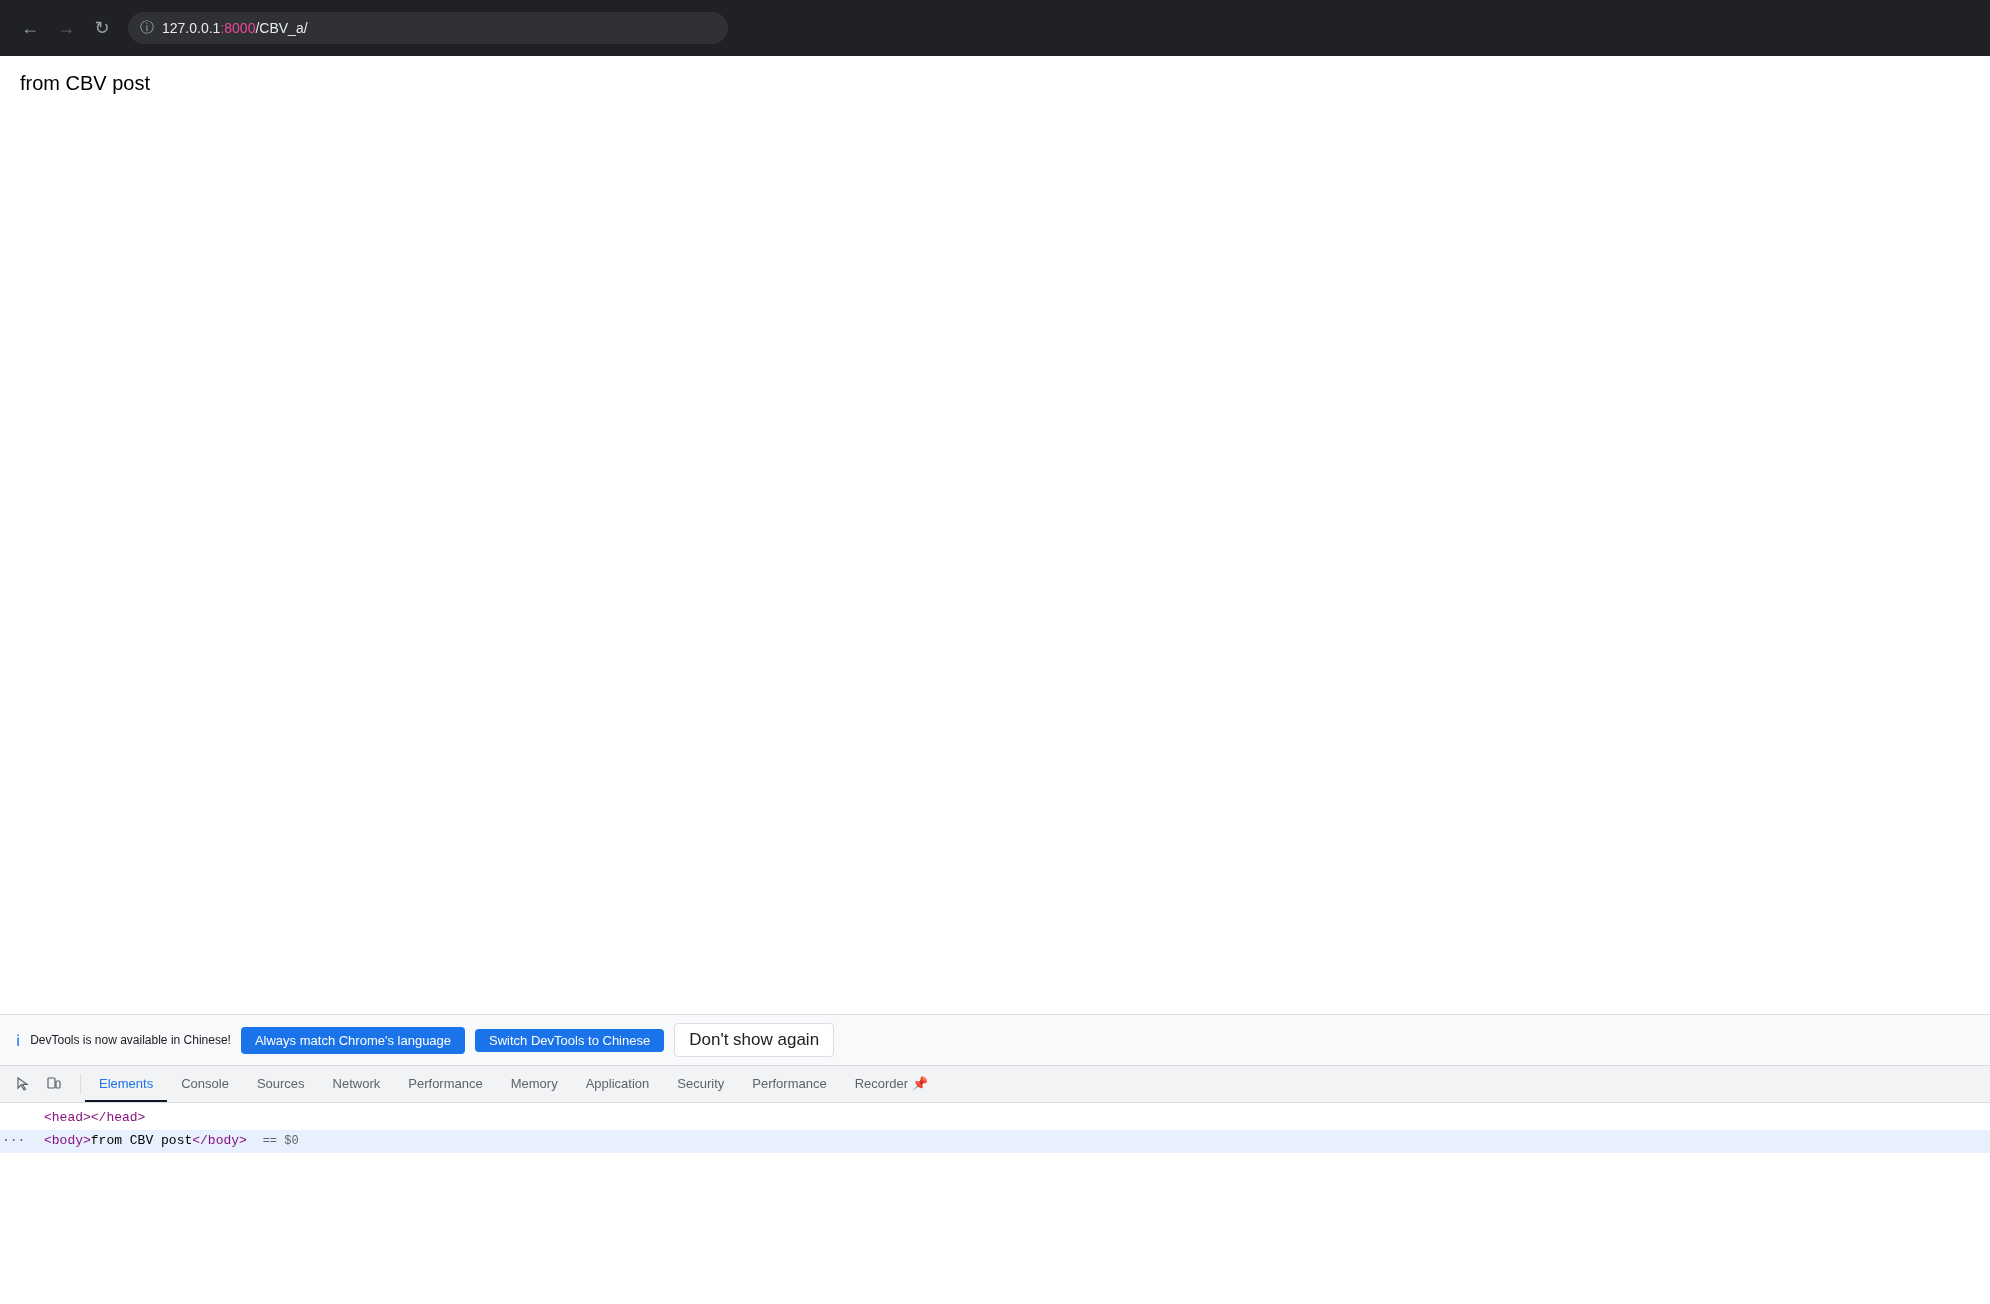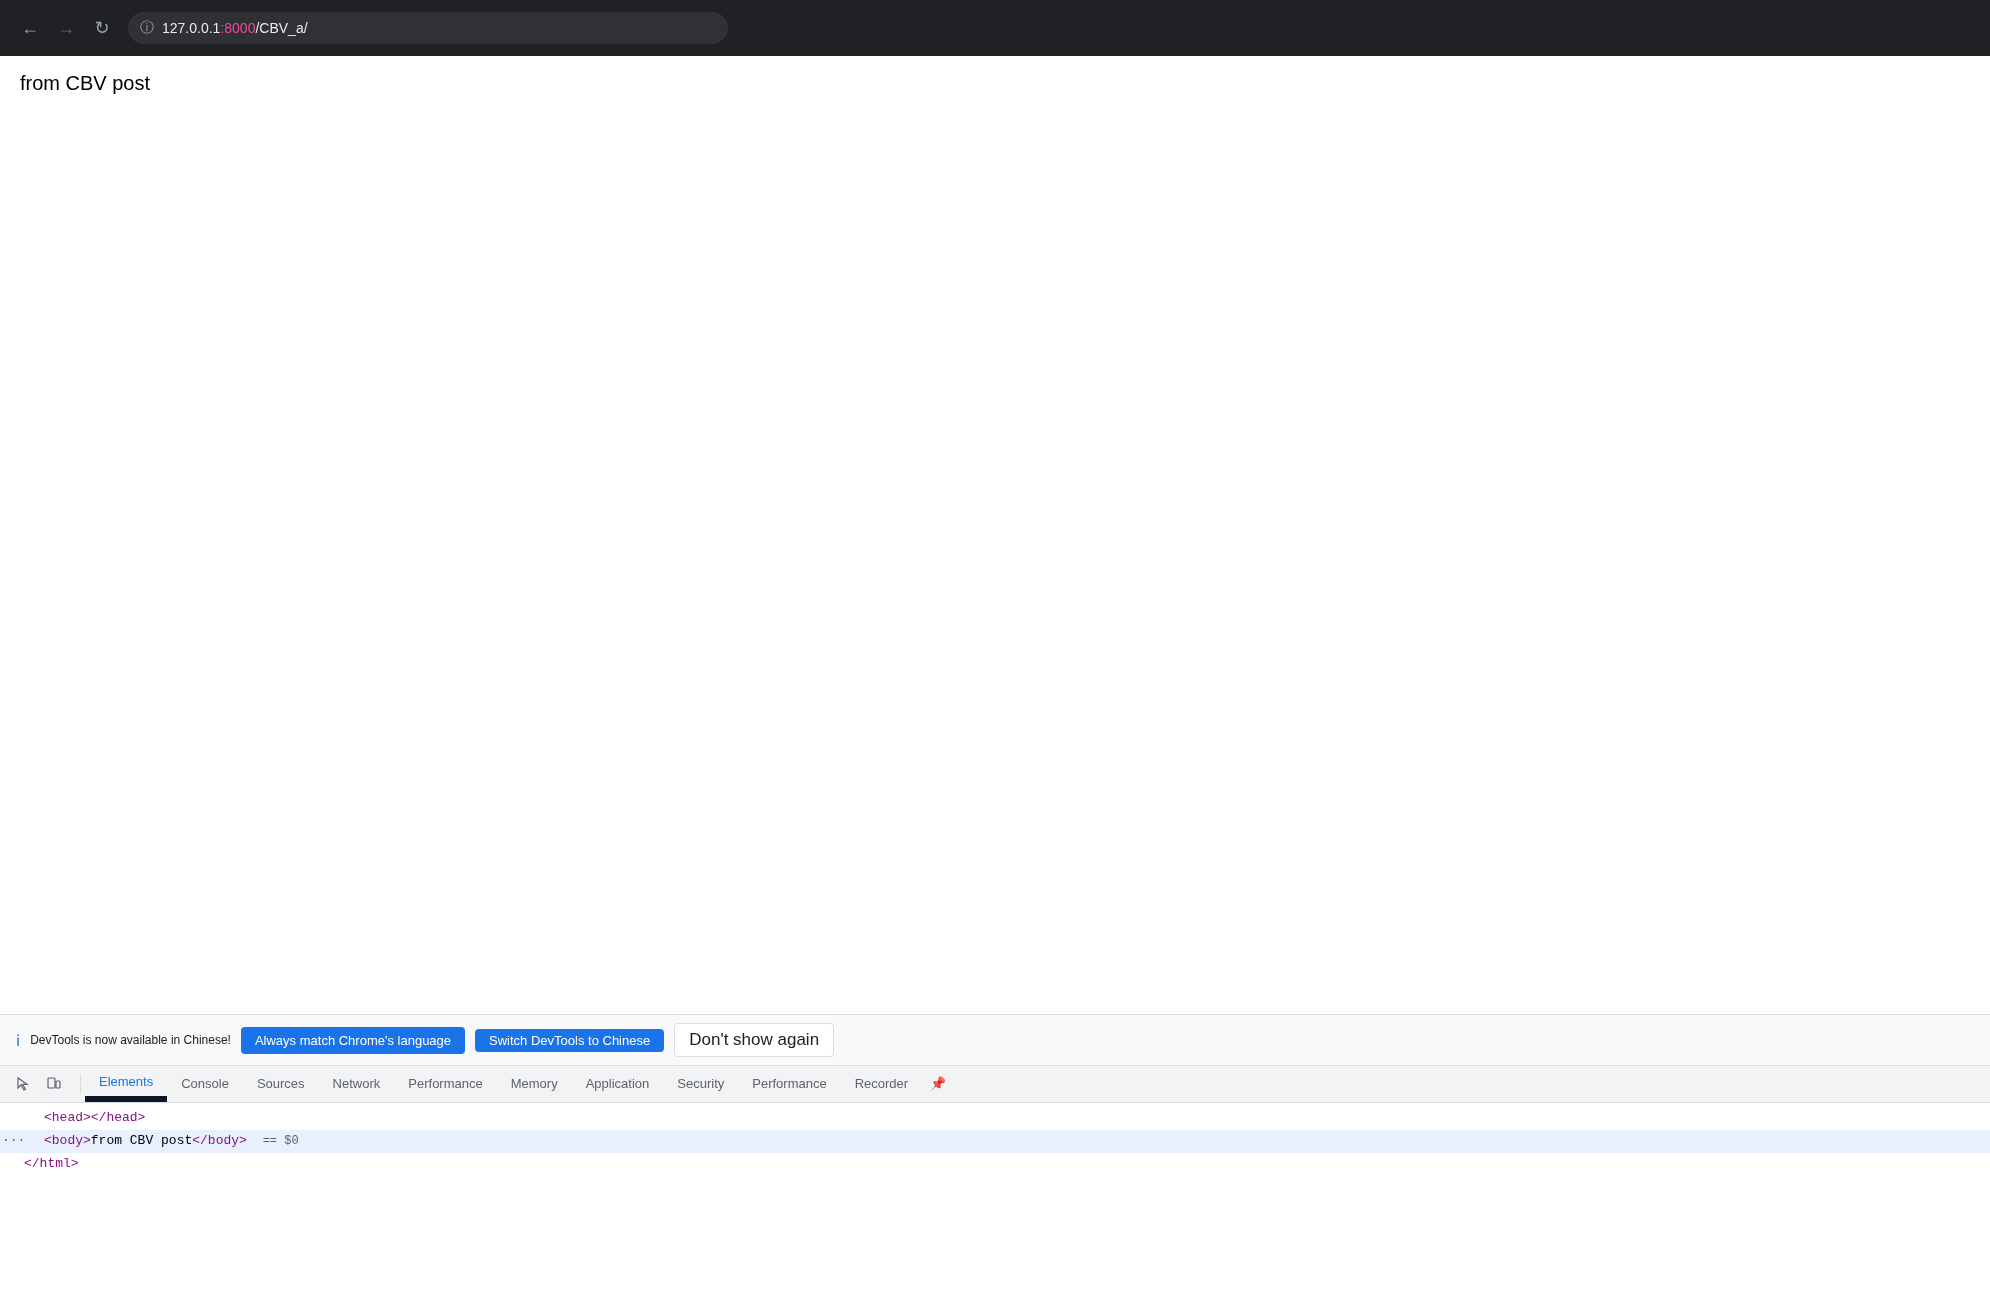--- a/index.html
+++ b/index.html
@@ -178,26 +178,26 @@
       color: #5f6368;
       cursor: pointer;
       display: flex;
       align-items: center;
       border-bottom: 2px solid transparent;
       white-space: nowrap;
       height: 36px;
     }
     .tab-item.active {
       color: #1a73e8;
-      border-bottom: 6px solid #0f172a;
+      border-bottom: 2px solid #0f172a;
     }
     .tab-recorder {
       display: flex;
       align-items: center;
-      gap: 22px;
+      gap: 4px;
     }
     .recorder-icon {
       font-size: 13px;
     }
 
     
     .devtools-content {
       flex: 1;
       overflow-y: auto;
       background: #fff;
@@ -300,18 +300,15 @@
       <span class="tag">&lt;head&gt;&lt;/head&gt;</span>
     </div>
 
     <div class="code-line selected line-with-dots" style="padding-left: 24px;">
       <span class="dots" style="left:2px; font-size:13px; color:#5f6368;">···</span>
       <span style="margin-left:20px"></span>
       <span class="tag">&lt;body&gt;</span><span class="text-content">from CBV post</span><span class="tag">&lt;/body&gt;</span>
       <span style="margin-left: 8px; color: #5f6368; font-size: 12px;">== $0</span>
     </div>
 
-    <div class="code-line">
-      <span class="tag">&lt;/html&gt;</span>
-    </div>
 
   </div>
 </div>
 
 </body></html>

